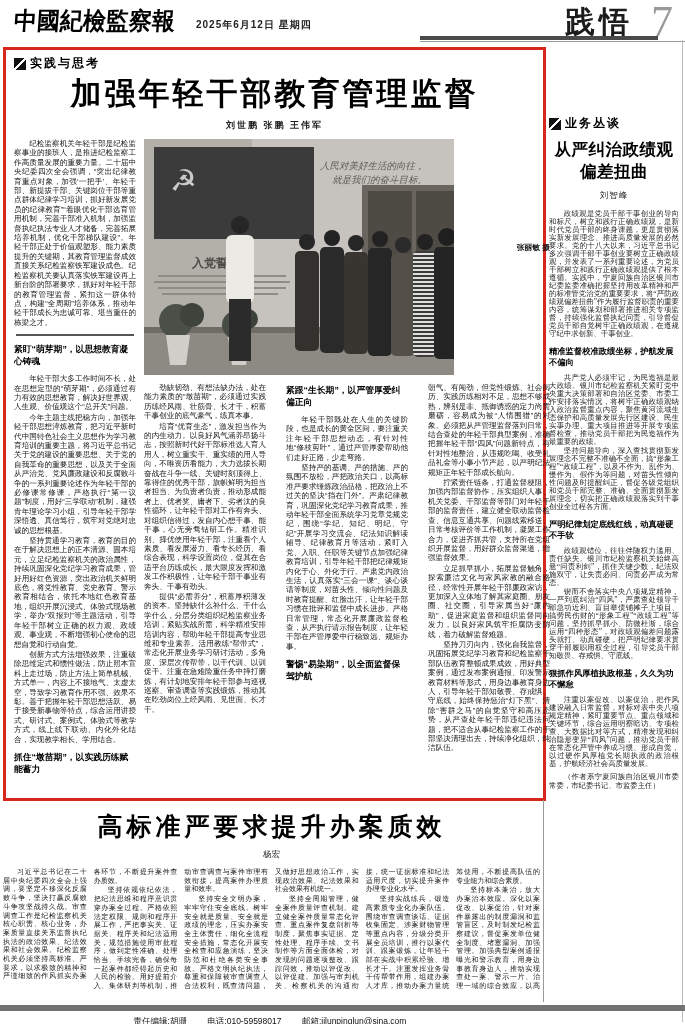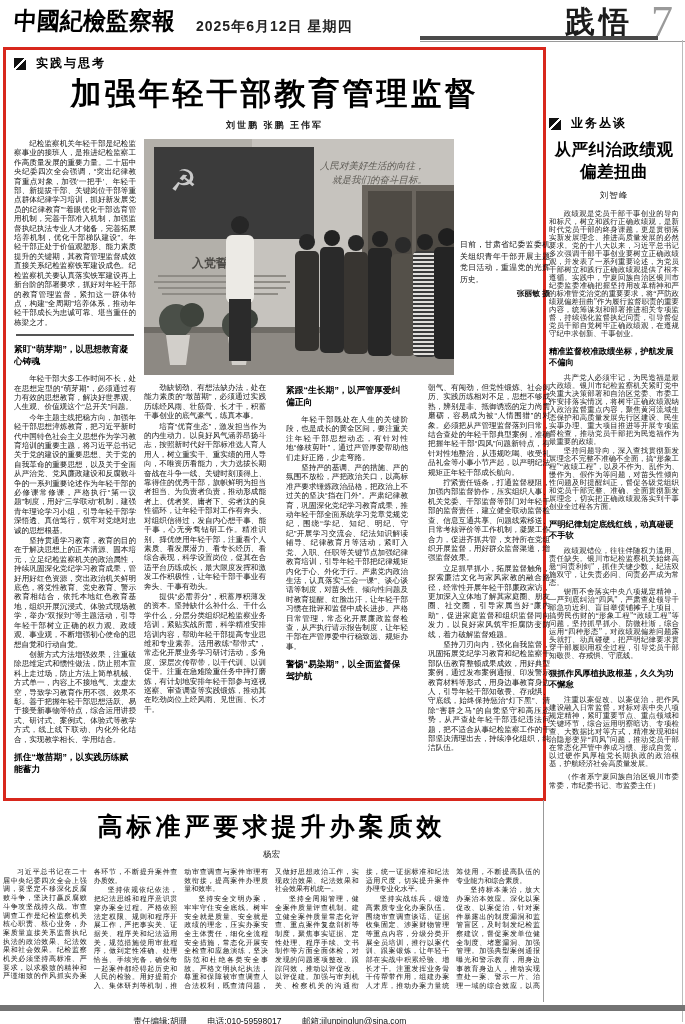--- a/index.html
+++ b/index.html
@@ -2,31 +2,31 @@
 <html><head>
 <meta charset="utf-8">
 <style>
   html,body{margin:0;padding:0;background:#e9e9e9;}
   .page{position:relative;width:685px;height:1024px;background:#fff;overflow:hidden;
         font-family:"Liberation Sans","DejaVu Sans",sans-serif;color:#1a1a1a;}
   
   .hdr{position:absolute;left:0;top:0;width:685px;height:44px;}
   .masthead{position:absolute;left:14px;top:6px;font-family:"DejaVu Serif","Liberation Serif",serif;
             font-size:23px;font-weight:900;letter-spacing:0px;transform:skewX(-4deg) scaleY(1.05);color:#000;}
-  .hdr-date{position:absolute;left:196px;top:18px;font-size:14px;color:#222;letter-spacing:1px;font-weight:bold;}
+  .hdr-date{position:absolute;left:196px;top:18px;font-size:10px;color:#222;letter-spacing:1px;font-weight:bold;}
   .pg-name{position:absolute;right:52px;top:2px;font-family:"Liberation Serif",serif;font-size:30px;
            font-weight:600;color:#1c1c1c;letter-spacing:4px;}
   .pg-num{position:absolute;right:12px;top:-4px;font-family:"Liberation Serif",serif;font-size:44px;
           font-weight:400;color:#9a9a9a;}
   .hdr-rule{position:absolute;left:420px;top:36px;width:238px;height:4px;background:#4a4a4a;}
   .hdr-rule2{position:absolute;left:420px;top:41px;width:265px;height:1px;background:#9a9a9a;}
   
   .red-box{position:absolute;left:3px;top:47px;width:521px;height:736px;border:3px solid #d8271c;
            padding:6px 8px;background:#fff;}
-  .tag-row{display:flex;align-items:center;gap:10px;height:15px;}
+  .tag-row{display:flex;align-items:center;gap:4px;height:15px;}
   .tag-icon{width:12px;height:12px;background:#111;flex:0 0 auto;
             background-image:linear-gradient(135deg,transparent 42%,#fff 42%,#fff 55%,transparent 55%);}
   .tag-label{font-family:"Liberation Serif",serif;font-size:12px;font-weight:bold;letter-spacing:2px;color:#000;}
   .main-title{margin:4px 0 0;text-align:center;font-family:"Liberation Serif",serif;font-size:31px;
               font-weight:900;letter-spacing:3px;color:#000;line-height:38px;}
   .main-byline{text-align:center;font-size:9px;color:#222;letter-spacing:2px;margin:6px 0 7px;font-weight:bold;}
   .mcols{display:flex;gap:8px;height:638px;}
   .mcol1{width:122px;flex:0 0 auto;height:100%;overflow:hidden;}
   .mrest{flex:1;display:flex;flex-direction:column;}
   .photo-row{display:flex;gap:6px;height:236px;flex:0 0 auto;}
@@ -179,21 +179,20 @@
                     <rect x="269" y="112" width="24" height="106" rx="5" fill="url(#stripes)"></rect>
                   </g>
                 <g>
                     <circle cx="303" cy="98" r="9" fill="#1f1f1f"></circle>
                     <rect x="290" y="108" width="26" height="112" rx="5" fill="#242424"></rect>
                   </g>
               </g>
             </svg>
           </div>
           <div class="caption">
-            <div>日前，甘肃省纪委监委机关组织青年干部开展主题党日活动，重温党的光辉历史。</div>
             <div class="credit">张丽敏 摄</div>
           </div>
         </div>
 
         <div class="text-row">
 
           <div class="tcol">
             <p class="body-p">劲缺韧劲、有想法缺办法，处在能力素质的“墩苗期”，必须通过实践历练经风雨、壮筋骨、长才干，积蓄干事创业的底气豪气，练真本事。</p>
             <p class="body-p">培育“优育生态”，激发担当作为的内生动力。以良好风气涵养昂扬斗志，按照新时代好干部标准选人育人用人，树立重实干、重实绩的用人导向，不唯资历看能力，大力选拔长期奋战在斗争一线、关键时刻顶得上、靠得住的优秀干部，旗帜鲜明为担当者担当、为负责者负责，推动形成能者上、优者奖、庸者下、劣者汰的良性循环，让年轻干部对工作有奔头、对组织信得过，发自内心想干事、能干事，心无旁骛钻研工作。精准识别、择优使用年轻干部，注重看个人素质、看发展潜力、看专长经历、看综合表现，科学设置岗位，促其在合适平台历练成长，最大限度发挥和激发工作积极性，让年轻干部干事业有奔头、干事有劲头。</p>
             <p class="body-p">提供“必需养分”，积蓄厚积薄发的资本。坚持缺什么补什么、干什么学什么，分层分类组织纪检监察业务培训，紧贴实战所需，科学精准安排培训内容，帮助年轻干部提高专业思维和专业素养。活用教练“帮带式”，常态化开展业务学习研讨活动，多角度、深层次传帮带，以干代训、以训促干。注重在急难险重任务中摔打磨炼，有计划地安排年轻干部参与巡视巡察、审查调查等实践锻炼，推动其在吃劲岗位上经风雨、见世面、长才干。</p>

